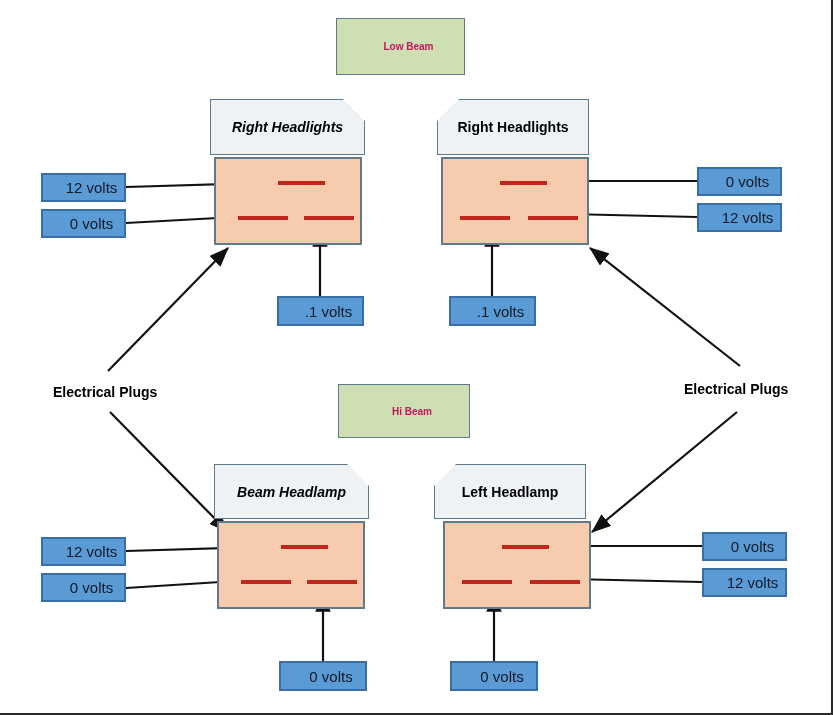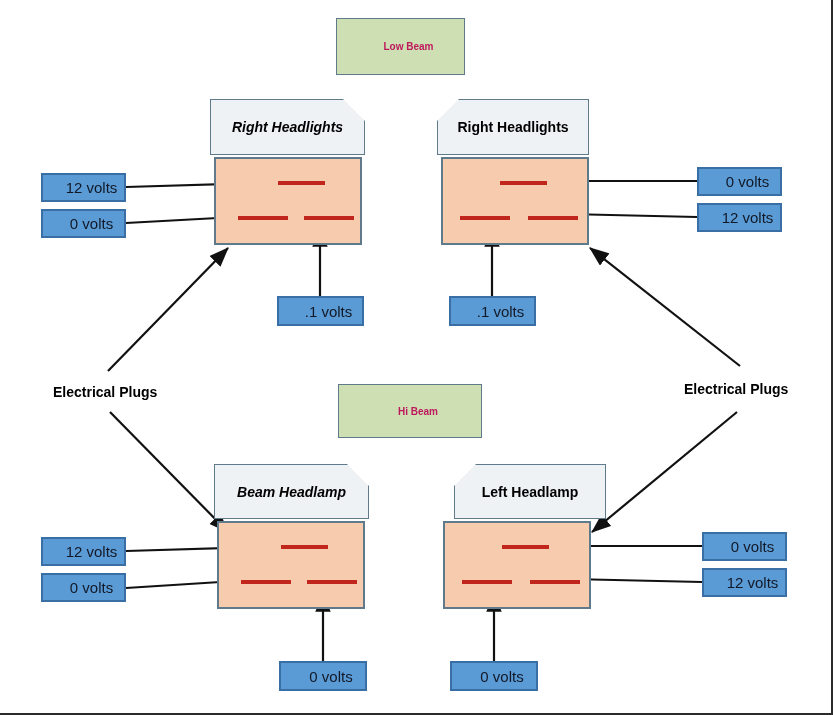--- a/index.html
+++ b/index.html
@@ -146,31 +146,31 @@
 
   <div class="node volt-box" style="left:697px; top:167px; width:85px; height:29px;">0 volts</div>
   <div class="node volt-box" style="left:697px; top:203px; width:85px; height:29px;">12 volts</div>
 
   <div class="node volt-box" style="left:277px; top:296px; width:87px; height:30px;">.1 volts</div>
   <div class="node volt-box" style="left:449px; top:296px; width:87px; height:30px;">.1 volts</div>
 
   <div class="plain-label" style="left:53px; top:384px;">Electrical Plugs</div>
   <div class="plain-label" style="left:684px; top:381px;">Electrical Plugs</div>
 
-  <div class="node beam-box" style="left:338px; top:384px; width:144px; height:54px;">Hi Beam</div>
+  <div class="node beam-box" style="left:338px; top:384px; width:132px; height:54px;">Hi Beam</div>
 
   <div class="node plate fold-right" style="left:214px; top:464px; width:155px; height:55px;">Beam Headlamp</div>
 
   <div class="housing" style="left:217px; top:521px; width:148px; height:88px;">
     <div class="dash" style="left:62px; top:22px; width:47px;"></div>
     <div class="dash" style="left:22px; top:57px; width:50px;"></div>
     <div class="dash" style="left:88px; top:57px; width:50px;"></div>
   </div>
 
-  <div class="node plate fold-left" style="left:454px; top:464px; width:152px; height:55px;">Left Headlamp</div>
+  <div class="node plate fold-left" style="left:434px; top:464px; width:152px; height:55px;">Left Headlamp</div>
 
   <div class="housing" style="left:443px; top:521px; width:148px; height:88px;">
     <div class="dash" style="left:57px; top:22px; width:47px;"></div>
     <div class="dash" style="left:17px; top:57px; width:50px;"></div>
     <div class="dash" style="left:85px; top:57px; width:50px;"></div>
   </div>
 
   <div class="node volt-box" style="left:41px; top:537px; width:85px; height:29px;">12 volts</div>
   <div class="node volt-box" style="left:41px; top:573px; width:85px; height:29px;">0 volts</div>
 

